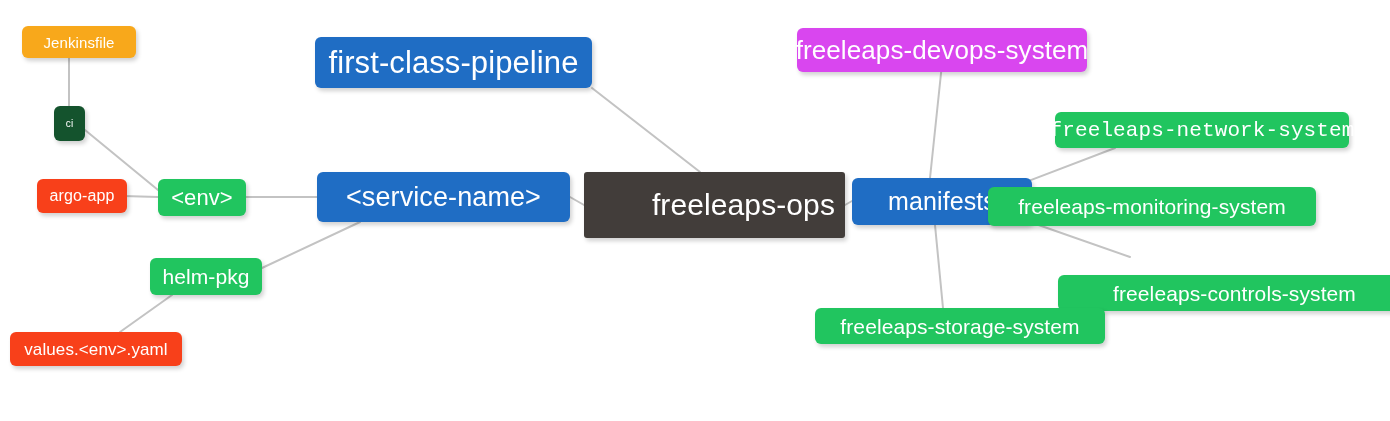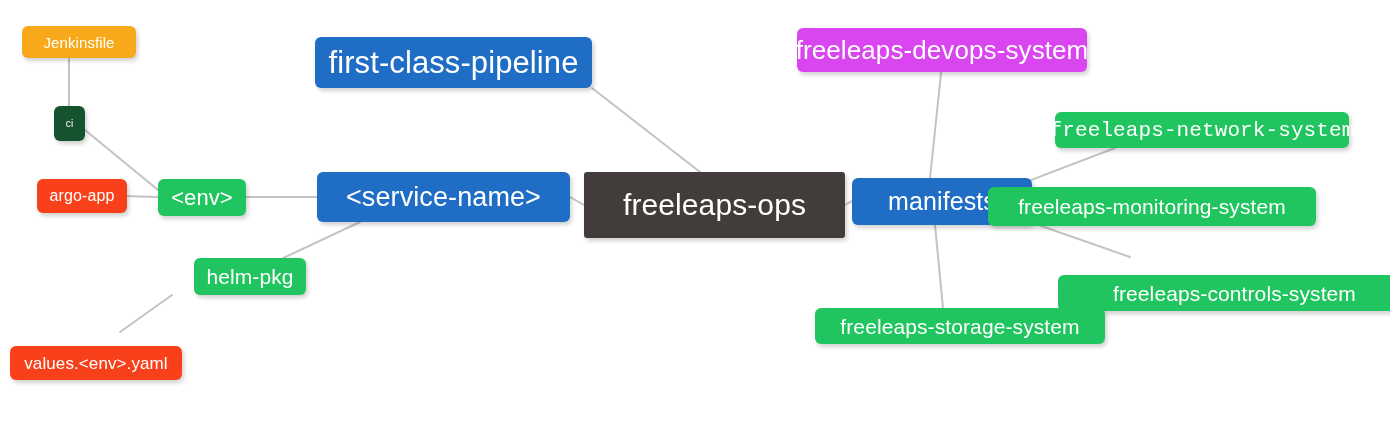--- a/index.html
+++ b/index.html
@@ -36,20 +36,21 @@
     color: #ffffff;
     white-space: nowrap;
     border-radius: 6px;
     box-shadow: 2px 3px 4px rgba(0,0,0,0.18);
     line-height: 1;
     letter-spacing: 0.1px;
     padding: 0 10px;
   }
   .node.root {
     border-radius: 3px;
+    justify-content: flex-end;
   }
   .node-label {
     display: block;
     white-space: nowrap;
   }
 </style>
 </head>
 <body>
 
 <div id="canvas">
@@ -78,33 +79,33 @@
       </div>
       <div class="node" style="left: 317px; top: 172px; width: 253px; height: 50px; background: rgb(31, 109, 196); font-size: 27px; text-align: right;">
         <span class="node-label">&lt;service-name&gt;</span>
       </div>
       <div class="node" style="left: 852px; top: 178px; width: 180px; height: 47px; background: rgb(31, 109, 196); font-size: 25px;">
         <span class="node-label">manifests</span>
       </div>
       <div class="node" style="left: 158px; top: 179px; width: 88px; height: 37px; background: rgb(33, 197, 95); font-size: 22px;">
         <span class="node-label">&lt;env&gt;</span>
       </div>
-      <div class="node" style="left: 150px; top: 258px; width: 112px; height: 37px; background: rgb(33, 197, 95); font-size: 21px; margin-left: 44px;">
+      <div class="node" style="left: 150px; top: 258px; width: 112px; height: 37px; background: rgb(33, 197, 95); font-size: 21px;">
         <span class="node-label">helm-pkg</span>
       </div>
       <div class="node" style="left: 22px; top: 26px; width: 114px; height: 32px; background: rgb(248, 168, 27); font-size: 15px;">
         <span class="node-label">Jenkinsfile</span>
       </div>
       <div class="node" style="left: 54px; top: 106px; width: 31px; height: 35px; background: #14532d; font-size: 10px;">
         <span class="node-label">ci</span>
       </div>
       <div class="node" style="left: 17px; top: 179px; width: 90px; height: 34px; background: rgb(248, 64, 26); font-size: 16px; margin-left: 20px;">
         <span class="node-label">argo-app</span>
       </div>
-      <div class="node" style="left: 10px; top: 332px; width: 172px; height: 34px; background: rgb(248, 64, 26); font-size: 17px; margin-top: 14px;">
+      <div class="node" style="left: 10px; top: 332px; width: 172px; height: 34px; background: rgb(248, 64, 26); font-size: 17px;">
         <span class="node-label">values.&lt;env&gt;.yaml</span>
       </div>
       <div class="node" style="left: 797px; top: 28px; width: 290px; height: 44px; background: #d946ef; font-size: 26px;">
         <span class="node-label">freeleaps-devops-system</span>
       </div>
       <div class="node" style="left: 1055px; top: 112px; width: 294px; height: 36px; background: rgb(33, 197, 95); font-size: 21px; font-family: Liberation Mono, monospace;">
         <span class="node-label">freeleaps-network-system</span>
       </div>
       <div class="node" style="left: 988px; top: 187px; width: 328px; height: 39px; background: rgb(33, 197, 95); font-size: 21px;">
         <span class="node-label">freeleaps-monitoring-system</span>

